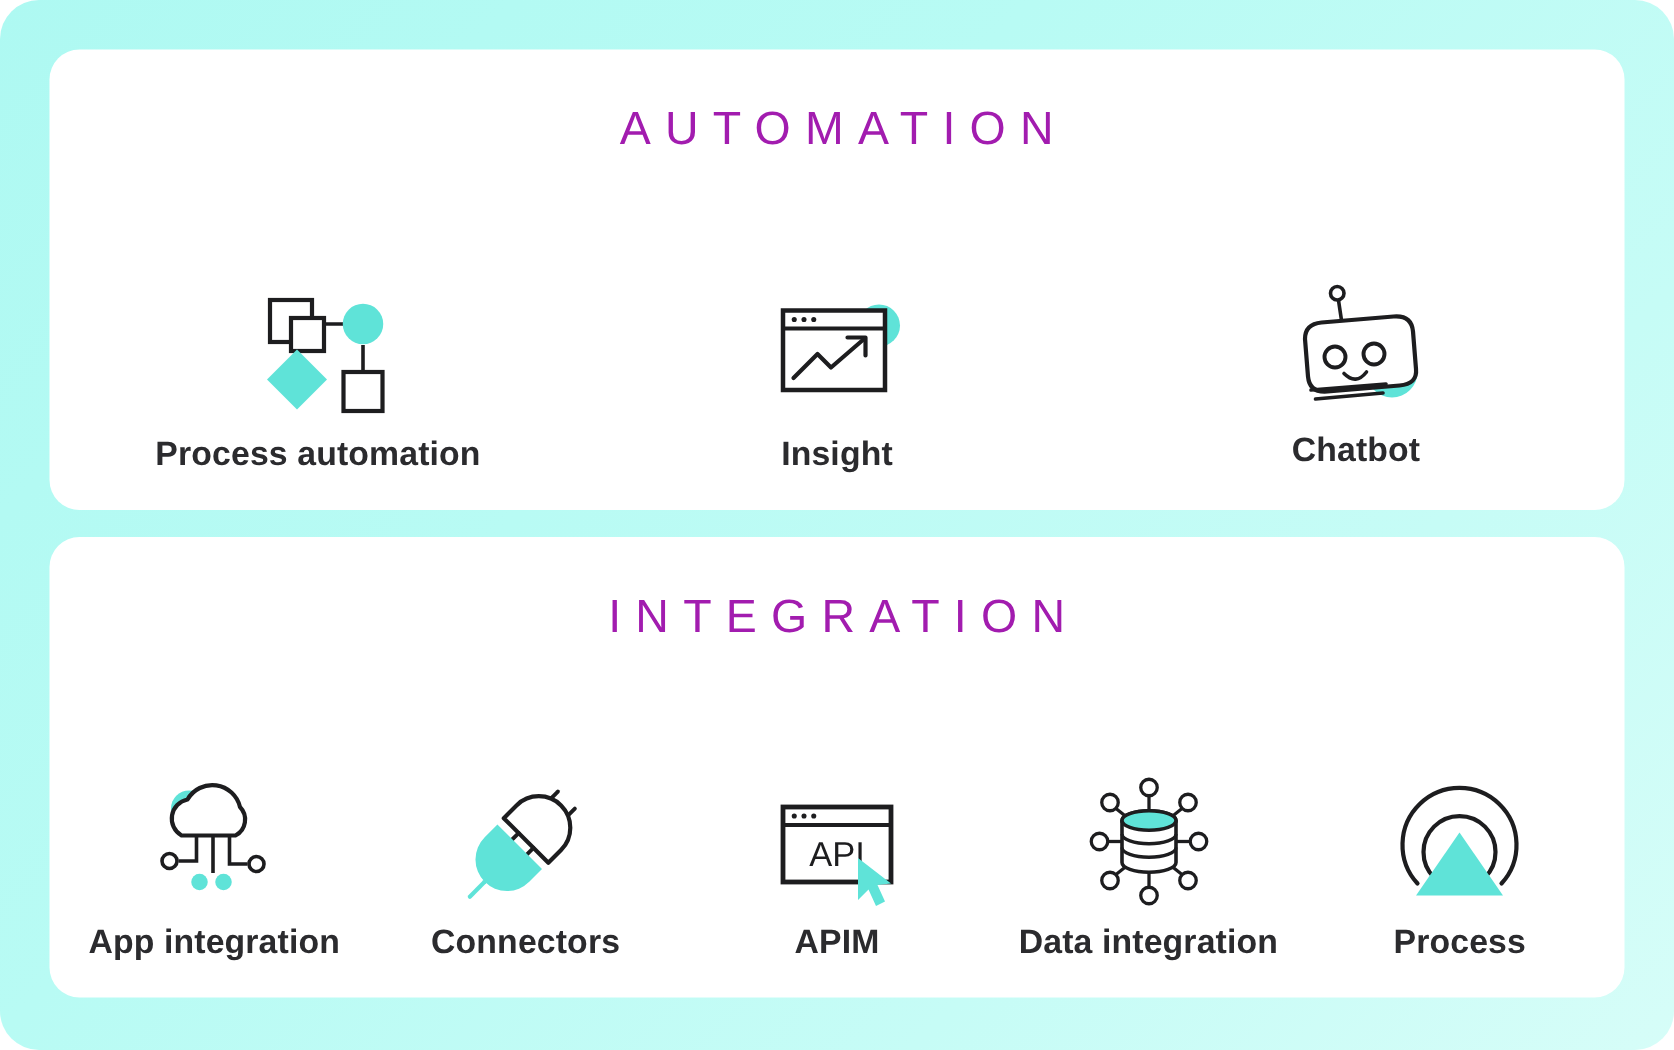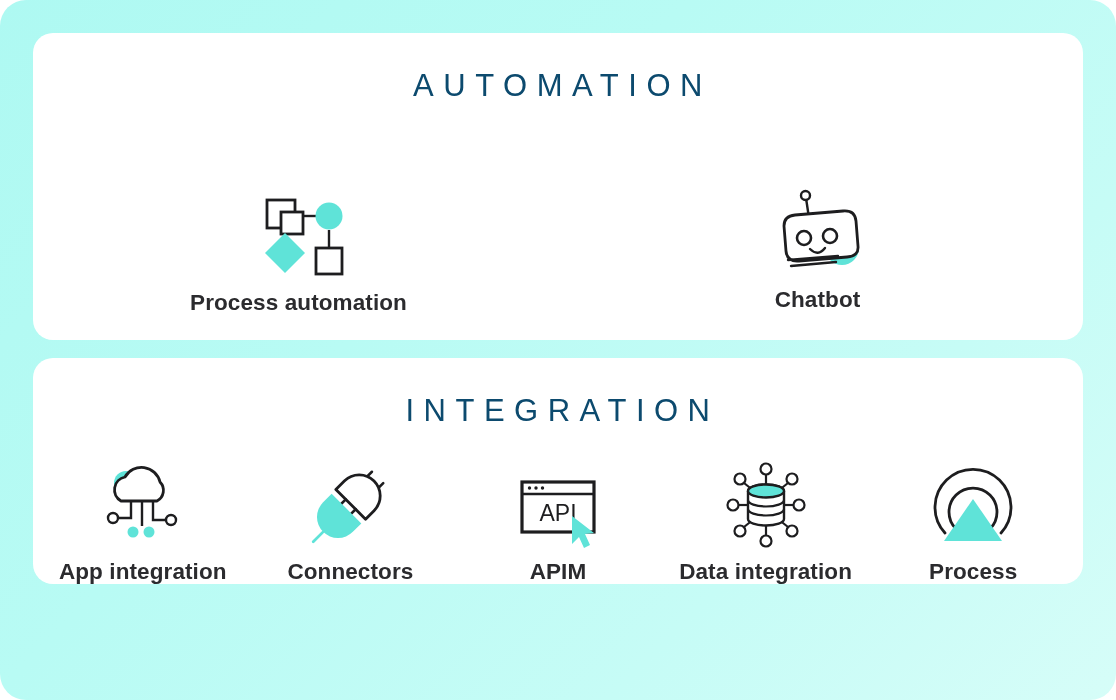--- a/index.html
+++ b/index.html
@@ -33,28 +33,28 @@
   .panel {
     background: #ffffff;
     border-radius: 20px;
     width: 1050px;
     display: flex;
     flex-direction: column;
     align-items: center;
   }
 
   #panel-automation  { height: 307px; padding-top: 37px; }
-  #panel-integration { height: 226px; padding-top: 37px; gap: 25px; }
+  #panel-integration { height: 307px; padding-top: 37px; }
 
   .panel-title {
     font-family: "Liberation Sans", sans-serif;
     font-size: 31px;
     font-weight: 300;
     letter-spacing: 9.5px;
-    color: #0c4a6e;
+    color: #a21caf;
     text-transform: none;
     line-height: 1;
     margin-left: 9px;
   }
 
   
   .items {
     display: flex;
     width: 100%;
     justify-content: space-around;
@@ -125,20 +125,37 @@
 
             <path d="M34 56 L54 76 L34 96 L14 76 Z" fill="#5fe3d8" transform="translate(0,-13)"></path>
 
             <rect x="65" y="58" width="26" height="26" fill="#ffffff" stroke="#1d1d1f" stroke-width="2.8"></rect>
           </svg>
         </div>
         <span class="item-label">Process automation</span>
       </div>
 
 
+      <div class="item" id="item-insight">
+        <div class="icon-wrap">
+          <svg width="96" height="92" viewBox="0 0 96 92">
+            <circle cx="76" cy="27" r="14" fill="#5fe3d8"></circle>
+
+            <rect x="12" y="17" width="68" height="53" fill="#ffffff" stroke="#1d1d1f" stroke-width="3"></rect>
+            <line x1="12" y1="29" x2="80" y2="29" stroke="#1d1d1f" stroke-width="2.6"></line>
+            <circle cx="19.5" cy="23" r="1.7" fill="#1d1d1f"></circle>
+            <circle cx="26" cy="23" r="1.7" fill="#1d1d1f"></circle>
+            <circle cx="32.5" cy="23" r="1.7" fill="#1d1d1f"></circle>
+
+            <polyline points="19,62 35,46 44,55 66,36" fill="none" stroke="#1d1d1f" stroke-width="2.8" stroke-linecap="round" stroke-linejoin="round"></polyline>
+            <polyline points="55,35 67,35 67,47" fill="none" stroke="#1d1d1f" stroke-width="2.8" stroke-linecap="round" stroke-linejoin="round"></polyline>
+          </svg>
+        </div>
+        <span class="item-label">Insight</span>
+      </div>
 
       <div class="item" id="item-chatbot">
         <div class="icon-wrap">
           <svg width="104" height="92" viewBox="0 0 104 92">
 
             <line x1="40" y1="12" x2="43" y2="32" stroke="#1d1d1f" stroke-width="2.4" stroke-linecap="round"></line>
             <circle cx="39.5" cy="9.5" r="4.5" fill="#ffffff" stroke="#1d1d1f" stroke-width="2.4"></circle>
 
             <circle cx="76" cy="62" r="17" fill="#5fe3d8"></circle>
 

